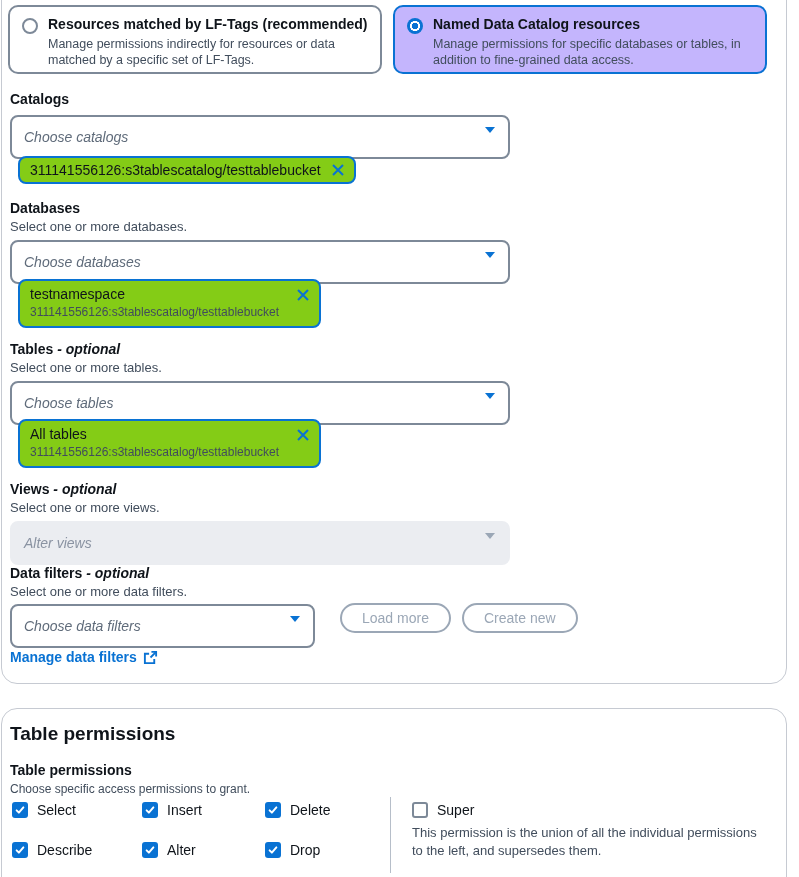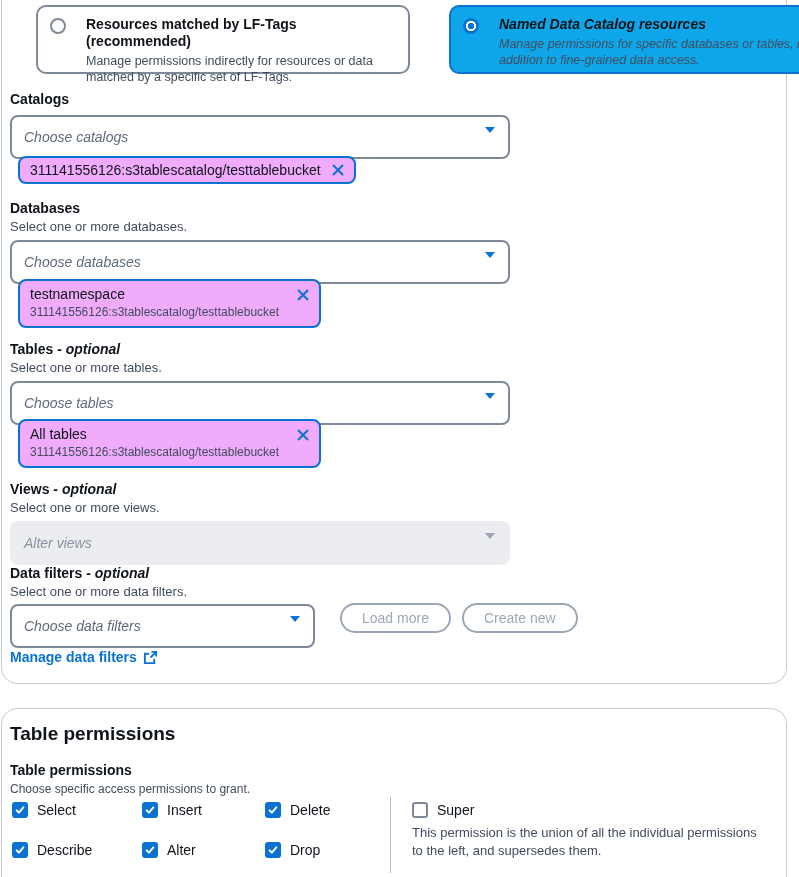--- a/index.html
+++ b/index.html
@@ -8,22 +8,22 @@
   .stage { position:relative; width:799px; height:877px; }
 
   .panel { position:absolute; left:1px; width:786px; background:#fff;
     border:1px solid #c6cad2; border-radius:16px; }
   #panel-resources { top:-30px; height:714px; }
   #panel-permissions { top:708px; height:200px; }
 
   
   .cards-row { position:absolute; left:8px; top:5px; display:flex; gap:11px; }
   .tile { width:374px; height:69px; border-radius:10px; padding:9px 12px;
-    display:flex; gap:20px; background:#fff; border:2px solid #7d8998; cursor:pointer;margin-left:28px; }
-  .tile.selected { border-color:#0972d3; background:#0ea5e9;font-style:italic; }
+    display:flex; gap:10px; background:#fff; border:2px solid #7d8998; cursor:pointer; }
+  .tile.selected { border-color:#0972d3; background:#c4b5fd; }
   .radio { flex:0 0 16px; width:16px; height:16px; border-radius:50%;
     margin-top:2px; border:2px solid #7d8998; background:#fff; }
   .radio.checked { border:none;
     background:radial-gradient(circle at center, #0972d3 0 3px, #ffffff 3.2px 5px, #0972d3 5.2px 8px); }
   .tile-title { font-size:14px; font-weight:700; line-height:17px; }
   .tile-desc { font-size:12.5px; color:#414d5c; line-height:16px; margin-top:3px; }
 
   
   .f-label { position:absolute; left:10px; font-size:14px; font-weight:700; }
   .f-label .opt { font-style:italic; }
@@ -34,21 +34,21 @@
     padding:0 32px 0 12px; cursor:pointer; }
   .select .ph { font-size:14px; font-style:italic; color:#5f6b7a; }
   .caret { position:absolute; right:13px; top:10px; width:0; height:0;
     border-left:5px solid transparent; border-right:5px solid transparent;
     border-top:6px solid #0972d3; }
   .select.disabled { background:#ebedf1; border-color:#ebedf1; cursor:default; }
   .select.disabled .ph { color:#8a93a2; }
   .select.disabled .caret { border-top-color:#9ba7b6; }
 
   .token { position:absolute; left:18px; display:inline-flex; align-items:center;
-    border:2px solid #0972d3; border-radius:8px; background:#f0abfc; }
+    border:2px solid #0972d3; border-radius:8px; background:#84cc16; }
   .token.single { height:28px; padding:0 8px 0 10px; gap:9px; }
   .token.single .t-title { font-size:14px; }
   .token.double { padding:4px 8px 6px 10px; align-items:flex-start; }
   .token.double .t-cols { display:flex; flex-direction:column; }
   .token.double .t-title { font-size:14px; line-height:19px; }
   .token.double .t-sub { font-size:12px; color:#414d5c; line-height:16px; }
   .token.double .x-btn { margin-left:16px; margin-top:2px; }
   .x-btn { width:16px; height:16px; cursor:pointer; flex:0 0 16px; }
 
   .pill-btn { position:absolute; height:30px; border:2px solid #9ba7b6; border-radius:16px;

